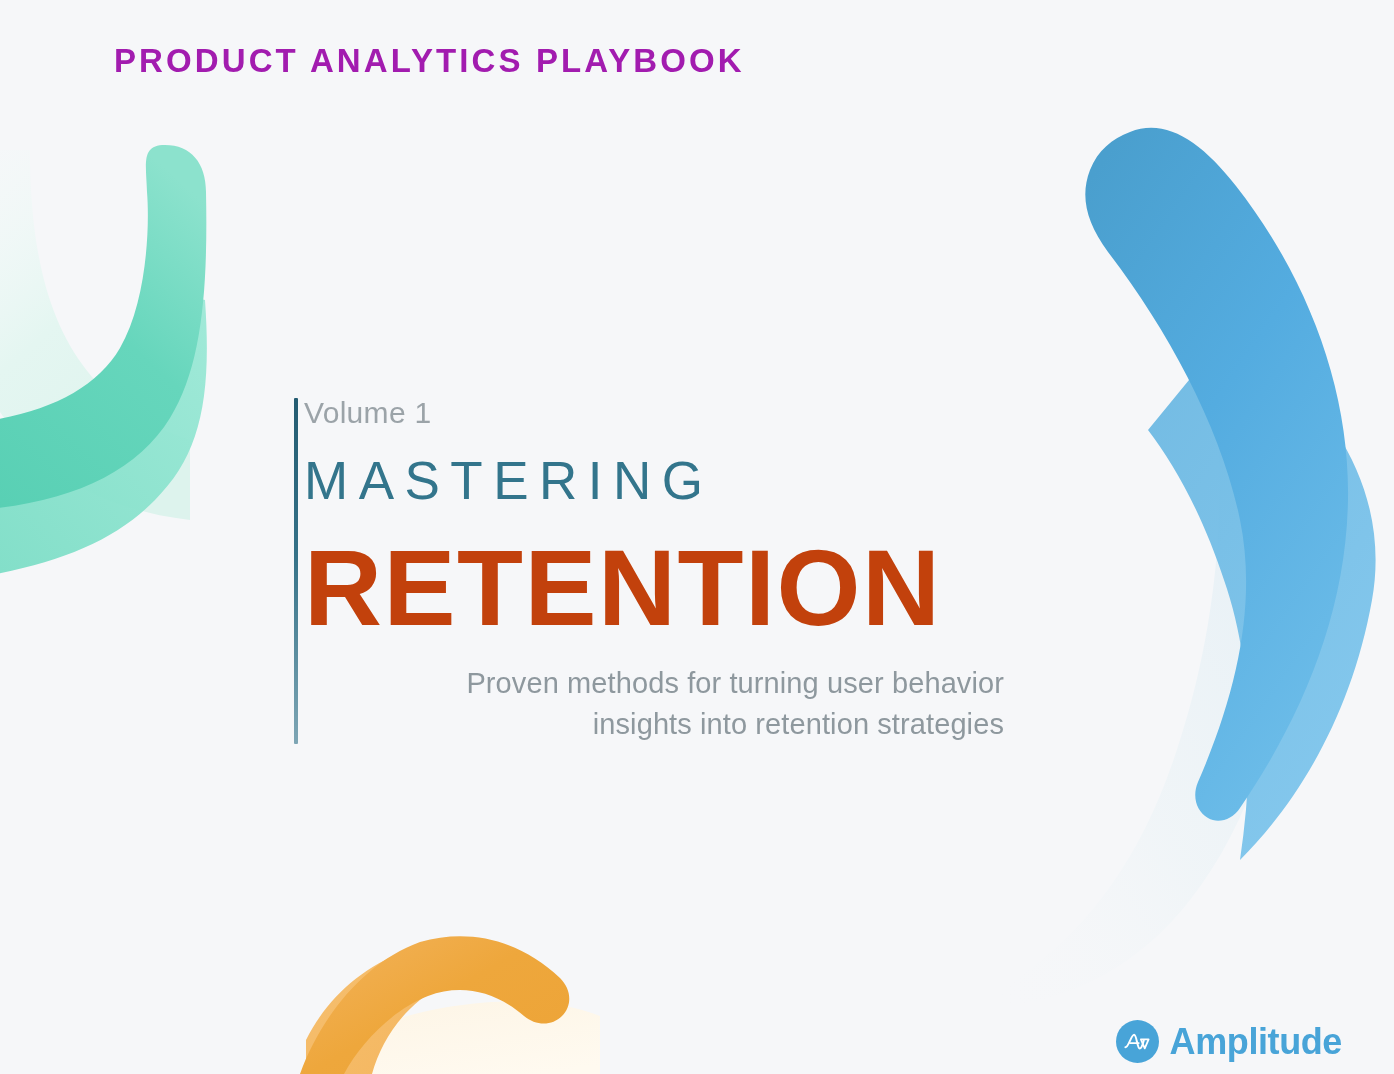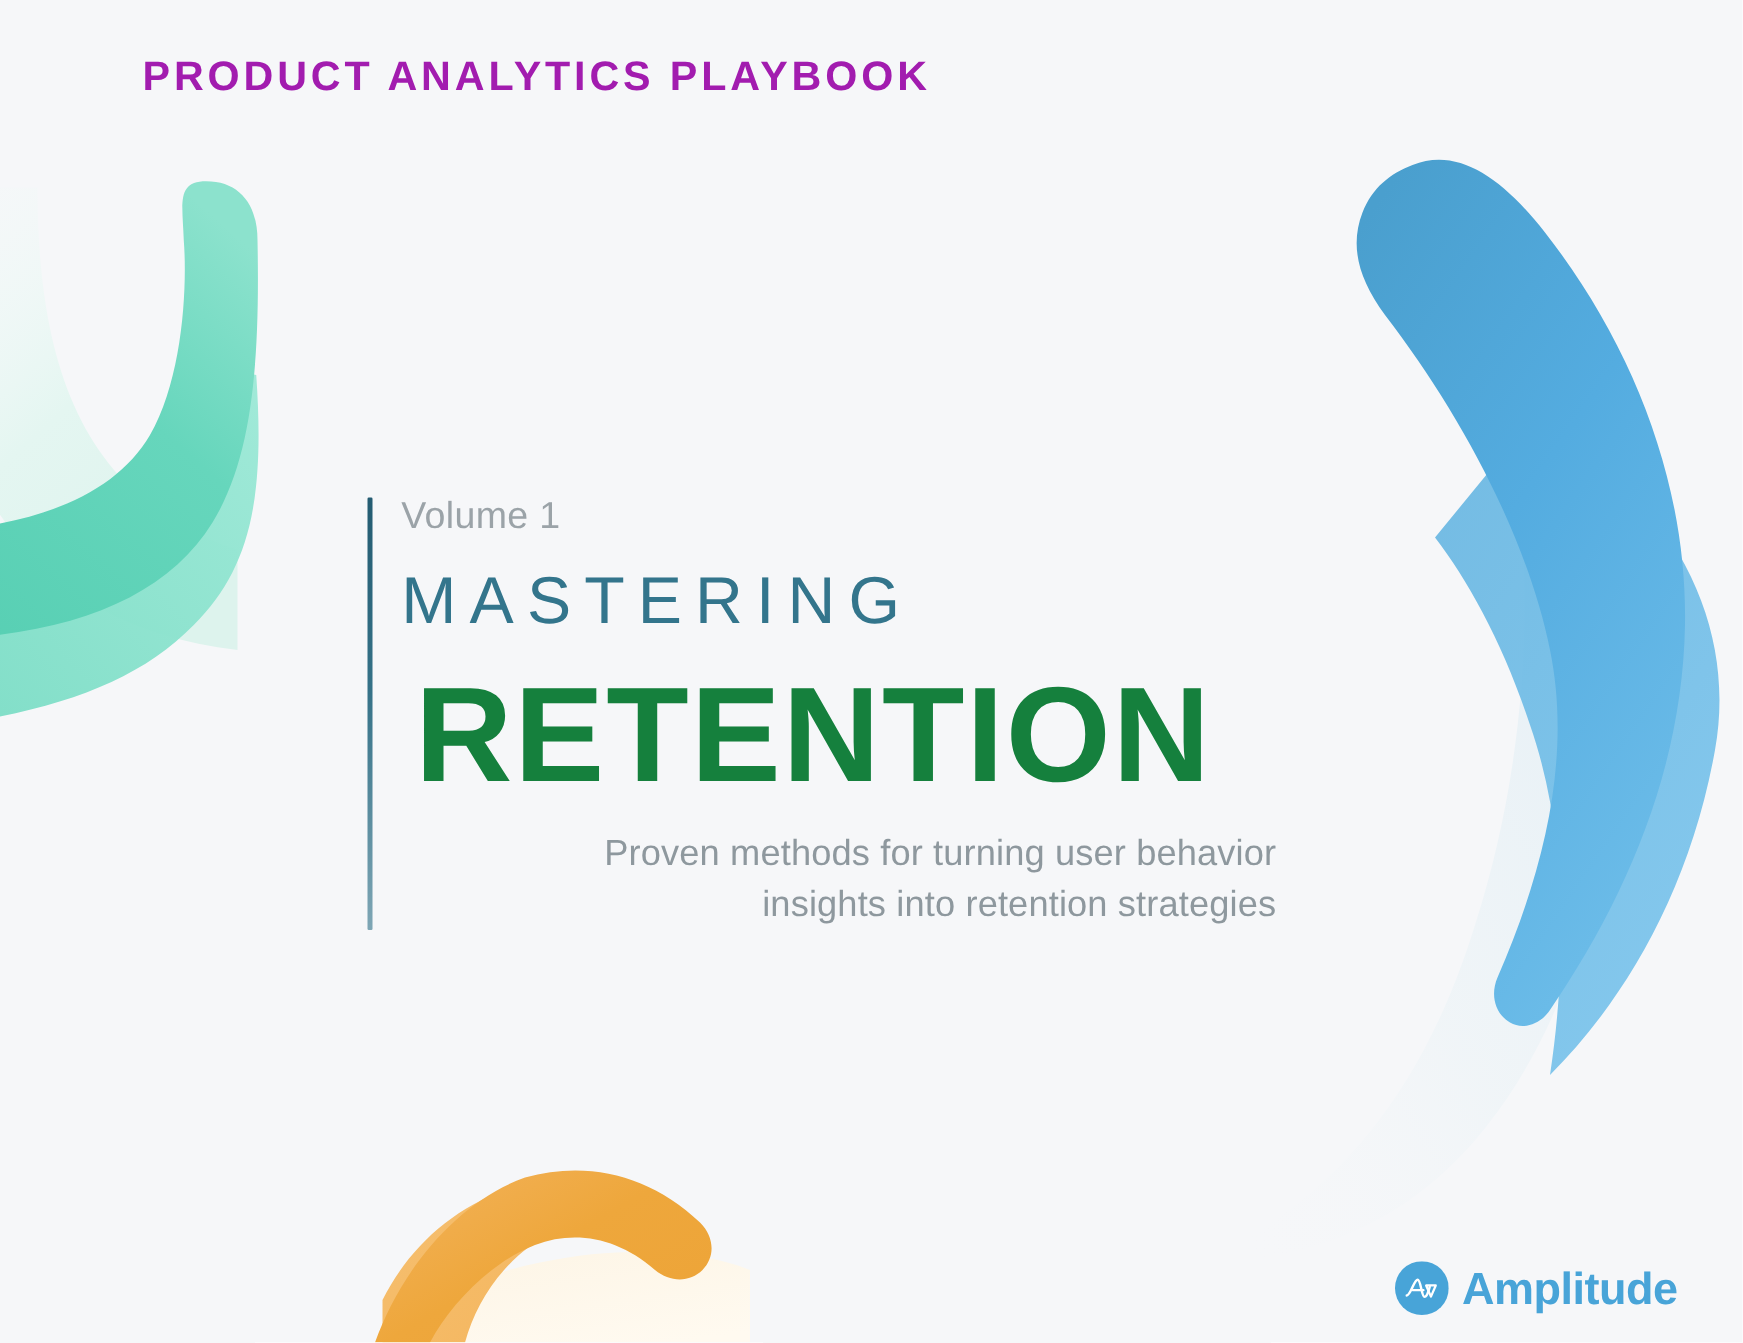--- a/index.html
+++ b/index.html
@@ -49,21 +49,21 @@
   .accent-rule {
     position: absolute;
     left: 0;
     top: 0;
     width: 4px;
     height: 346px;
     background: linear-gradient(to bottom, #245c72 0%, #357288 45%, #7ea6b5 100%);
     border-radius: 1px;
   }
   .title-inner {
-    padding-left: 27px;
+    padding-left: 10px;
   }
   .volume {
     font-size: 30px;
     font-weight: normal;
     color: #9ba3a8;
     letter-spacing: 0.3px;
     line-height: 1;
     margin: 0 0 26px 0;
   }
   .mastering {
@@ -71,42 +71,42 @@
     font-weight: normal;
     color: #33758c;
     letter-spacing: 10.5px;
     line-height: 1;
     margin: 0 0 23px 0;
     white-space: nowrap;
   }
   .retention {
     font-size: 108px;
     font-weight: bold;
-    color: #15803d;
+    color: #c2410c;
     letter-spacing: 1.5px;
     line-height: 1.08;
-    margin: 0 0 16px 11px;
+    margin: 0 0 16px 0;
     white-space: nowrap;
   }
   .subtitle {
     font-size: 29px;
     font-weight: normal;
     color: #8e989e;
     line-height: 1.42;
     letter-spacing: 0.1px;
     margin: 0;
     max-width: 700px;
     text-align: right;
   }
 
   
   .logo {
     position: absolute;
     right: 52px;
-    bottom: 22px;
+    bottom: 11px;
     display: flex;
     align-items: center;
     gap: 11px;
   }
   .logo-mark {
     width: 43px;
     height: 43px;
     display: block;
     flex: 0 0 auto;
   }

